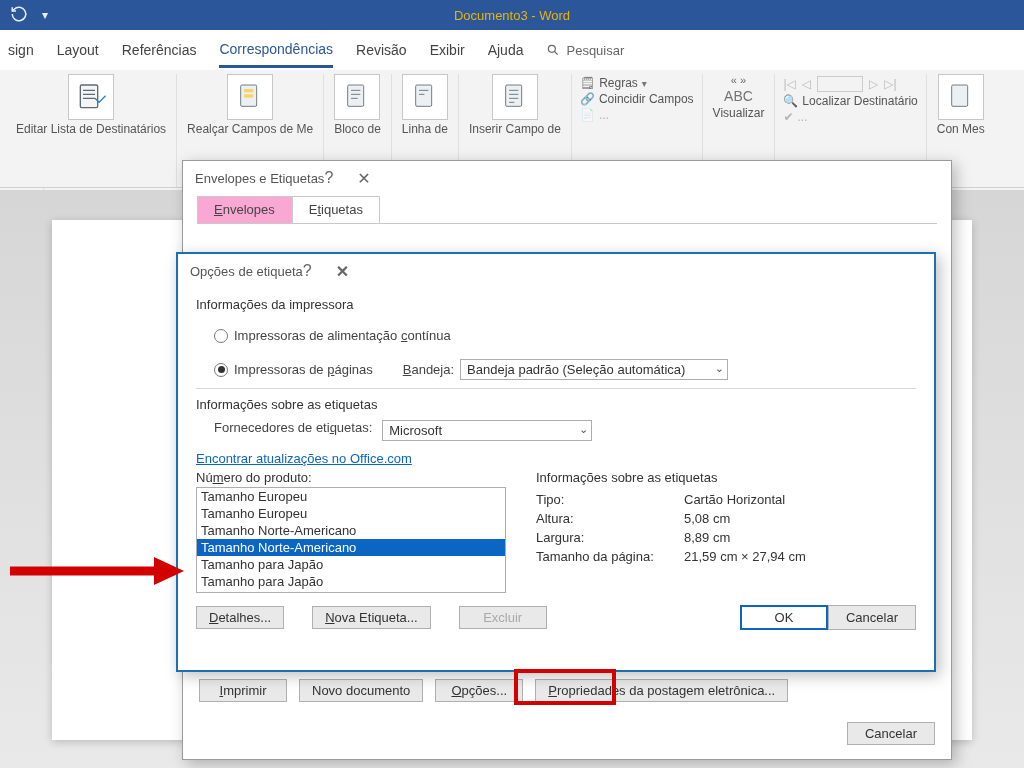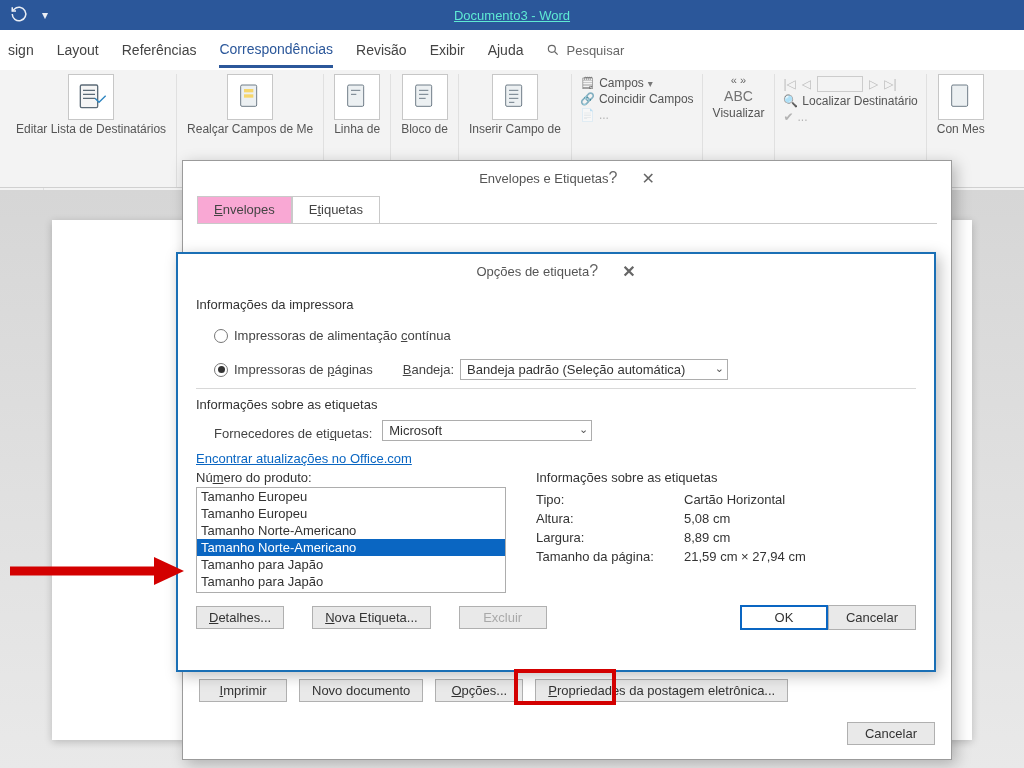--- a/index.html
+++ b/index.html
@@ -1,61 +1,61 @@
 <!DOCTYPE html>
 <html><head>
 <meta charset="utf-8">
 <style>
   * { box-sizing: border-box; font-family: "Segoe UI", sans-serif; }
   body { margin: 0; width: 1024px; height: 768px; background: #fff; overflow: hidden; font-size: 13px; color: #444; }
   
   .titlebar { background: #2b579a; height: 30px; display: flex; align-items: center; justify-content: center; color: #fff; position: relative; }
   .titlebar .qat { position: absolute; left: 10px; display: flex; align-items: center; gap: 14px; }
   .titlebar .qat span { color: #fff; opacity: .9; }
-  .titlebar .title { font-size: 13px; color: #5eead4; text-decoration: underline; }
+  .titlebar .title { font-size: 13px; color: #eab308; }
   
   .ribbon-tabs { background: #fff; display: flex; align-items: center; height: 40px; padding: 0 8px; gap: 23px; border-bottom: 0; }
   .ribbon-tabs .tab { font-size: 14px; color: #444; padding: 8px 0; cursor: pointer; }
   .ribbon-tabs .tab.active { color: #2b579a; border-bottom: 3px solid #2b579a; }
   .ribbon-tabs .search { display: flex; align-items: center; gap: 6px; color: #666; }
   
   .ribbon-body { background: #f3f3f3; border-bottom: 1px solid #d0d0d0; padding: 4px 6px 0 6px; min-height: 118px; display: flex; gap: 0; }
   .rgroup { display: flex; flex-direction: column; align-items: center; gap: 2px; padding: 0 10px 4px 10px; border-right: 1px solid #e0e0e0; }
   .rgroup .bigicon { width: 46px; height: 46px; border: 1px solid #c7c7c7; background: #fff; display: flex; align-items: center; justify-content: center; }
   .rgroup .bigicon svg { width: 32px; height: 32px; }
   .rgroup .lbl { font-size: 12px; color: #555; text-align: center; line-height: 1.2; }
   .rstack { display:flex; flex-direction:column; gap:2px; font-size:12px; color:#555; padding:2px 8px;}
   .rstack .row { display:flex; align-items:center; gap:4px;}
   
   .workspace { position: absolute; left: 0; right: 0; top: 190px; bottom: 0; background: linear-gradient(#d6d6d6,#e9e9e9); }
   .doc { background: #fff; box-shadow: 0 2px 8px rgba(0,0,0,.2); width: 920px; height: 520px; margin: 30px auto; }
   
   .dialog { position: absolute; background: #fff; border: 1px solid #9b9b9b; box-shadow: 4px 4px 14px rgba(0,0,0,.25); }
-  .dialog .tbar { display: flex; justify-content: center; align-items: center; padding: 8px 12px; color: #555; }
+  .dialog .tbar { display: flex; justify-content: flex-start; align-items: center; padding: 8px 12px; color: #555; }
   .dialog .tbar .right { display:flex; gap:24px; color:#666; font-size:16px;}
   .dialog .tbar .right span { cursor:pointer; }
   .subtabs { display:flex; gap:0; padding: 0 14px; }
   .subtab { border:1px solid #c9c9c9; border-bottom:none; padding:5px 16px 6px 16px; background:#f9a8d4; font-size:13px; color:#444; cursor:pointer;}
   .subtab.active { background:#fff; }
   .subtab .u { text-decoration: underline; }
   .dlg-body { border-top:1px solid #c9c9c9; margin:0 14px; padding:10px 0; position:relative;}
   .btnrow { display:flex; gap:12px; padding:6px 16px 14px 16px; align-items:center;}
   .btnrow.right { justify-content:flex-end; }
   button.win { background:#e9e9e9; border:1px solid #b0b0b0; padding:3px 12px; font-size:13px; color:#333; cursor:pointer; min-width:88px; }
   button.win .u { text-decoration: underline; }
   button.win:disabled { color:#a9a9a9; }
   button.win.primary { border:2px solid #0a66c2; background:#fff; }
   
   .opts { left:176px; top:252px; width:760px; height:420px; border:2px solid #1a6fb5; }
   .env { left:182px; top:160px; width:770px; height:600px; }
   .section-title { font-size:13px; color:#333; margin:6px 0 8px 0;}
   .radio { display:flex; align-items:center; gap:6px; font-size:13px; color:#444; margin:16px 0 4px 18px;}
   .radio .dot { width:14px; height:14px; border:1px solid #777; border-radius:50%; display:flex; align-items:center; justify-content:center;}
   .radio .dot.sel::after{ content:''; width:7px; height:7px; background:#333; border-radius:50%;}
-  .inline { display:flex; align-items:flex-end; gap:10px; }
+  .inline { display:flex; align-items:flex-start; gap:10px; }
   .inline label {font-size:13px; color:#444;}
   .select { border:1px solid #adadad; background:#fff; padding:2px 22px 2px 6px; font-size:13px; color:#333; position:relative; cursor:pointer; }
   .select .chev { position:absolute; right:3px; top:2px; font-size:11px; color:#555;}
   .hr { border-top:1px solid #d8d8d8; margin:8px 0 8px 0;}
   a.link { color:#0a66c2; text-decoration:underline; font-size:13px; cursor:pointer;}
   .cols { display:flex; gap:30px; margin-top:4px;}
   .listbox { border:1px solid #adadad; width:310px; height:106px; overflow-y:scroll; font-size:13px; color:#333; }
   .listbox .item { padding:0 4px; cursor:pointer; line-height:17px;}
   .listbox .item.sel { background:#0a66c2; color:#fff; }
   .infotable .row { display:flex; gap:8px; font-size:13px; color:#333; line-height:1.45;}
@@ -119,47 +119,47 @@
           <rect x="15" y="12" width="14" height="5" fill="#f6d66b" stroke="none"></rect>
           <rect x="15" y="20" width="14" height="5" fill="#f6d66b" stroke="none"></rect>
         </svg>
       </div>
     <div class="lbl">Realçar Campos de Me</div>
   </div>
   <div class="rgroup">
     <div class="bigicon">
         <svg viewBox="0 0 48 48" class="doc-icon">
           <rect x="10" y="6" width="24" height="32" rx="2"></rect>
+          <path d="M15 14h14M15 20h14M15 26h10"></path>
+        </svg>
+      </div>
+    <div class="lbl">Bloco de</div>
+  </div>
+  <div class="rgroup">
+    <div class="bigicon">
+        <svg viewBox="0 0 48 48" class="doc-icon">
+          <rect x="10" y="6" width="24" height="32" rx="2"></rect>
           <path d="M15 14h14M15 20h8"></path>
         </svg>
       </div>
     <div class="lbl">Linha de</div>
-  </div>
-  <div class="rgroup">
-    <div class="bigicon">
-        <svg viewBox="0 0 48 48" class="doc-icon">
-          <rect x="10" y="6" width="24" height="32" rx="2"></rect>
-          <path d="M15 14h14M15 20h14M15 26h10"></path>
-        </svg>
-      </div>
-    <div class="lbl">Bloco de</div>
   </div>
   <div class="rgroup">
     <div class="bigicon">
         <svg viewBox="0 0 48 48" class="doc-icon">
           <rect x="10" y="6" width="24" height="32" rx="2"></rect>
           <path d="M15 14h14M15 20h14M15 26h14M15 32h8"></path>
         </svg>
       </div>
     <div class="lbl">Inserir Campo de</div>
   </div>
   <div class="rstack" style="border-right:1px solid #e0e0e0;">
     <div class="row">
         <span>🗒</span>
-        <span>Campos</span> 
+        <span>Regras</span> 
         <span class="chevsm">▾</span>
       </div>
     <div class="row">
         <span>🔗</span>
         <span>Coincidir Campos</span>
       </div>
     <div class="row" style="opacity:.4">
         <span>📄</span>
         <span>...</span>
       </div>

